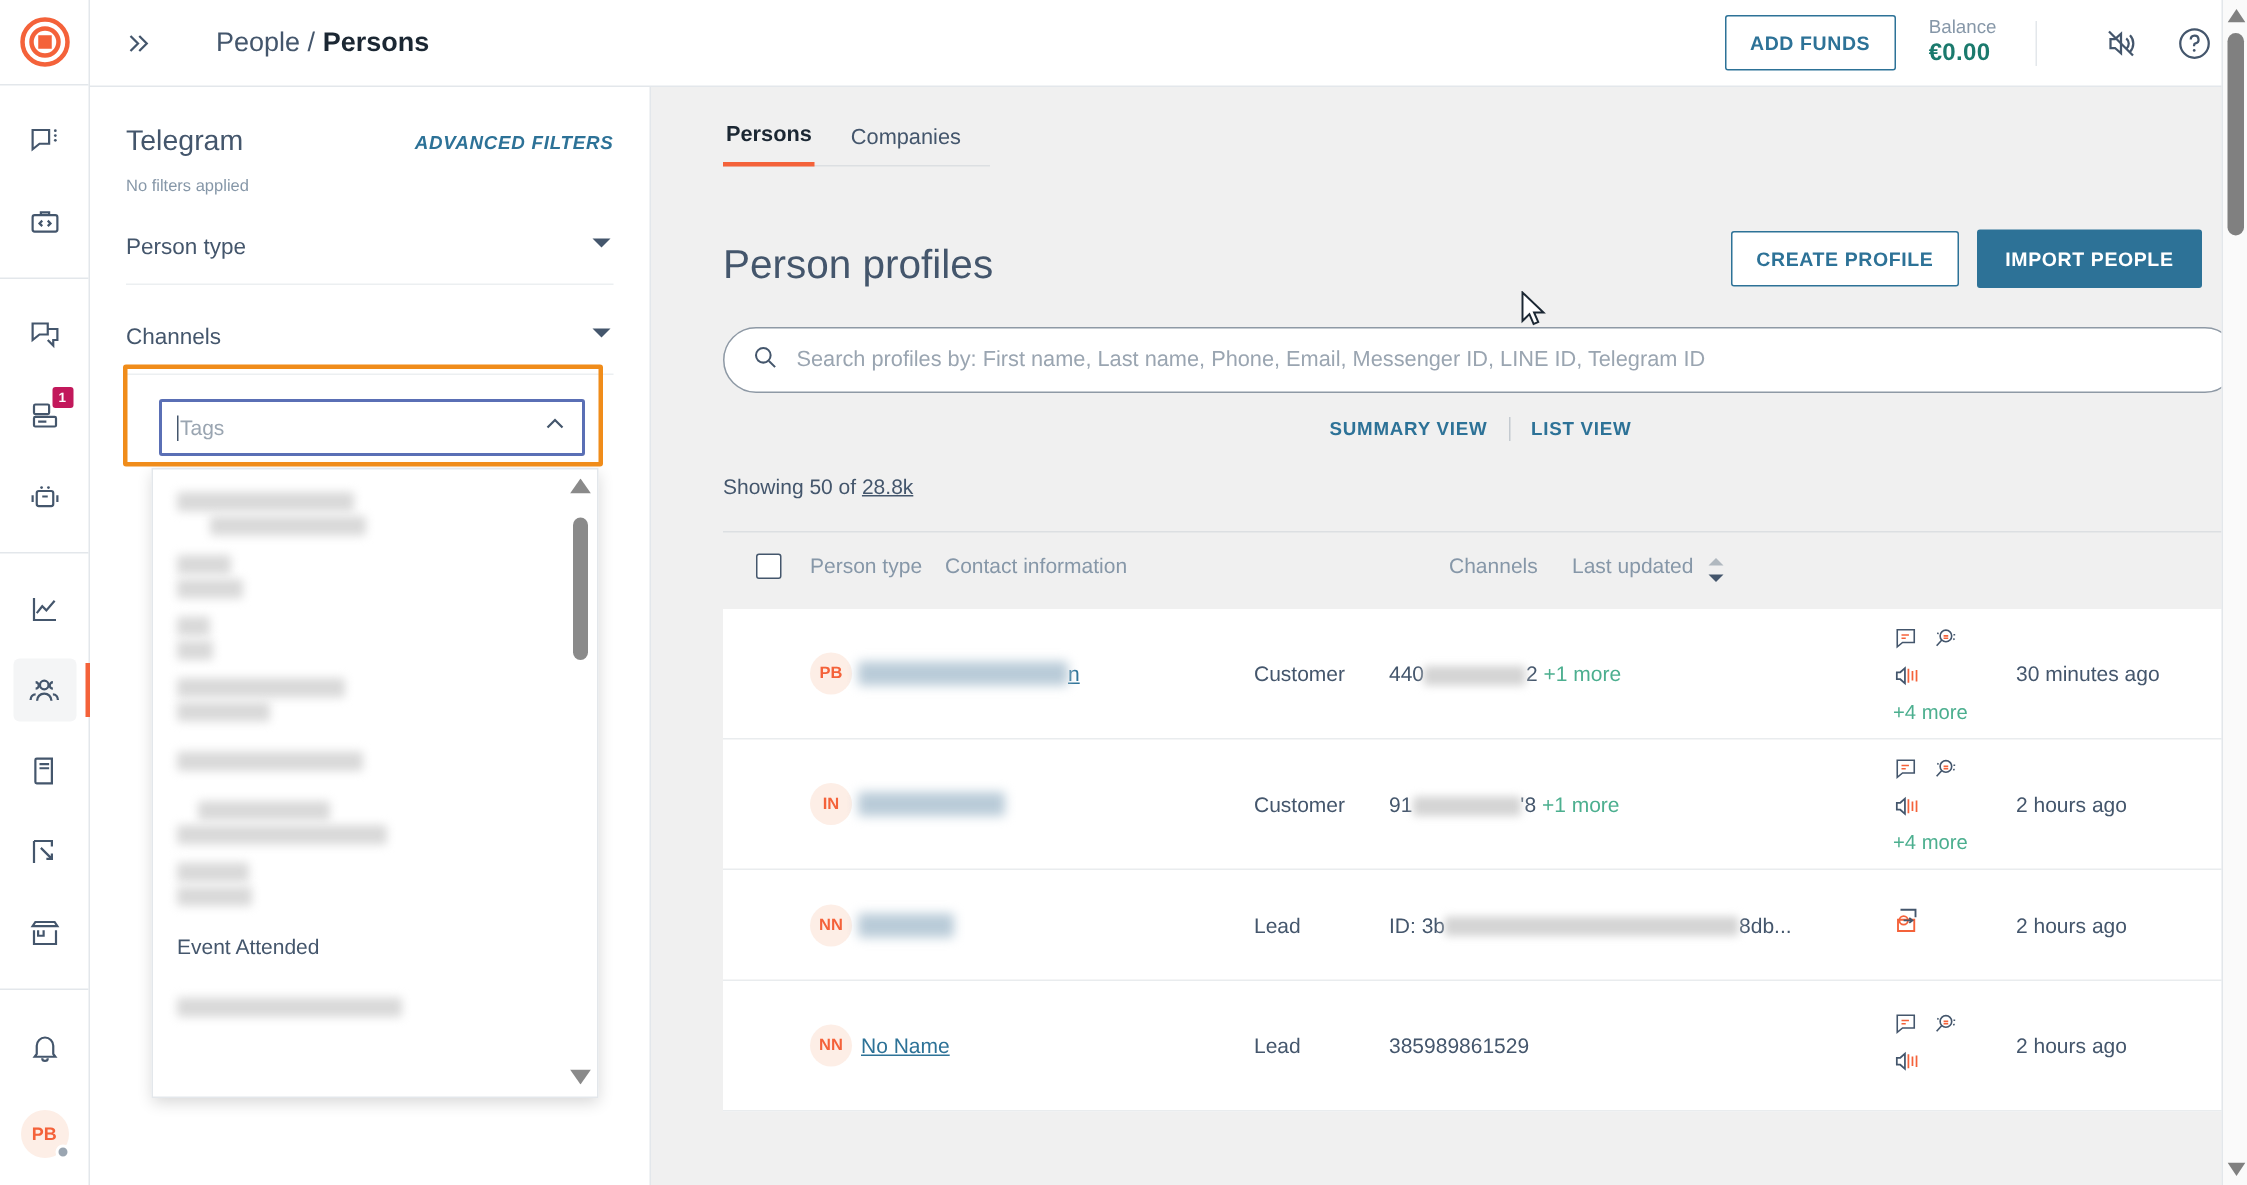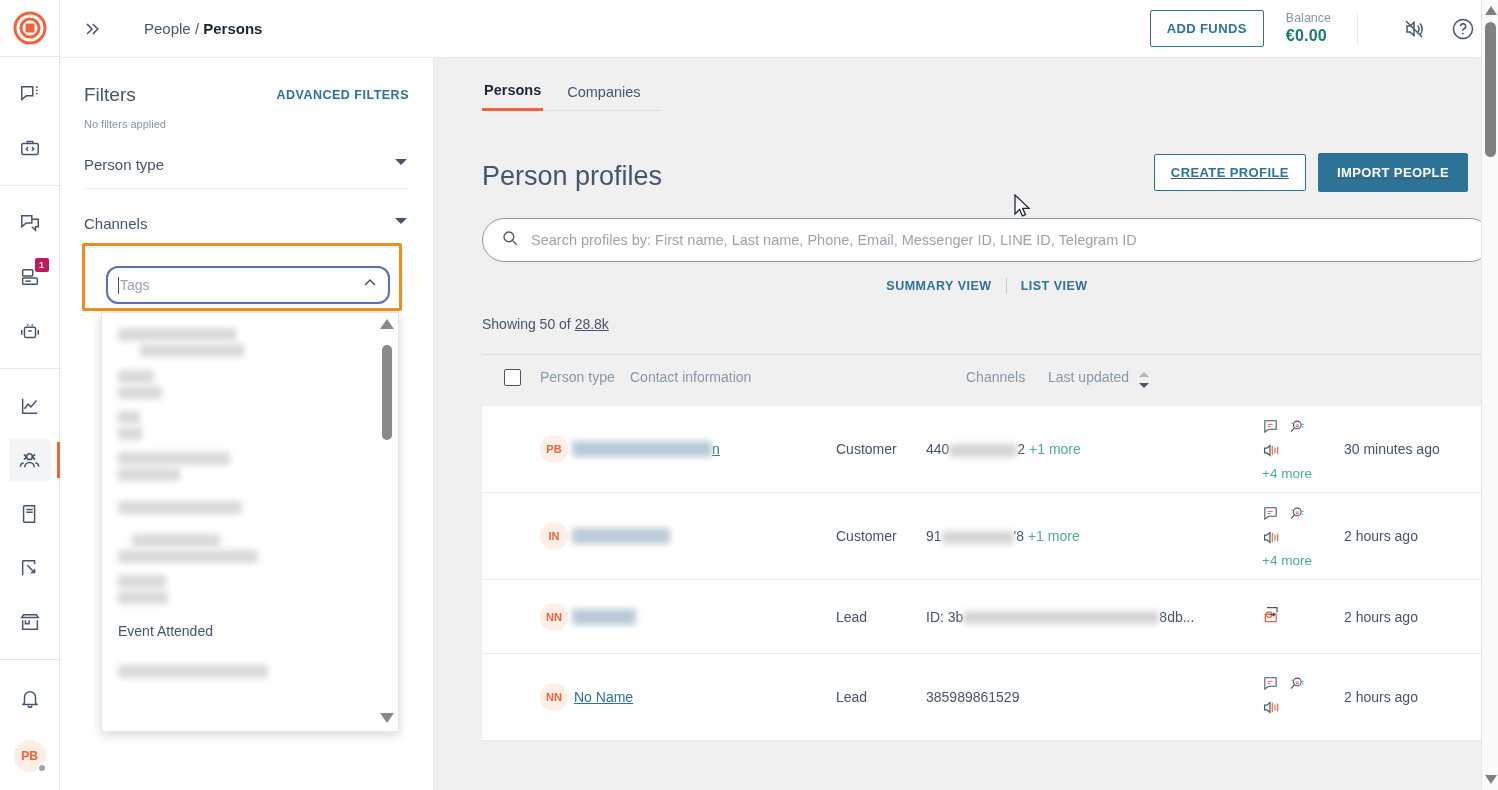--- a/index.html
+++ b/index.html
@@ -59,21 +59,21 @@
   
   .right { flex: 1 1 auto; display:flex; flex-direction: column; height: 790px; position: relative; }
 
   
   .topbar {
     height: 58px; flex: 0 0 58px;
     background:#fff; border-bottom:1px solid #e3e7eb;
     display:flex; align-items:center; padding: 0 18px 0 18px;
   }
   .expand-btn { color:#44566c; width: 28px; display:flex; align-items:center; justify-content:center; cursor:pointer; }
-  .breadcrumb { margin-left: 38px; font-size: 15px; color:#44566c; }
+  .breadcrumb { margin-left: 38px; font-size: 18px; color:#44566c; }
   .breadcrumb .crumb-parent { color:#44566c; }
   .breadcrumb .crumb-sep { color:#44566c; }
   .breadcrumb .crumb-current { font-weight: bold; color:#1b2733; }
   .topbar-right { margin-left:auto; display:flex; align-items:center; gap: 0; }
   .btn-outline-teal {
     border:1px solid #2d7297; color:#2d7297; background:#fff;
     font-size: 13px; font-weight: bold; letter-spacing: .4px;
     padding: 10px 16px; border-radius: 2px; cursor:pointer; white-space:nowrap;
   }
   .balance { margin-left: 22px; line-height: 1.25; }
@@ -89,42 +89,42 @@
   
   .filters {
     width: 374px; flex: 0 0 374px; background:#fff;
     border-right: 1px solid #e3e7eb; padding: 26px 24px 0 24px;
     position: relative;
   }
   .filters-head { display:flex; align-items:center; }
   .filters-title { font-size: 19px; color:#44566c; }
   .adv-filters {
     margin-left:auto; font-size: 12.5px; font-weight:bold; letter-spacing:.5px;
-    color:#2d7297; cursor:pointer;
+    color:#2d7297; cursor:pointer;font-style:italic;
   }
   .no-filters { margin-top: 12px; font-size: 11px; color:#8697a8; }
   .filter-row {
     margin-top: 10px; padding: 14px 0 14px 0;
     border-bottom: 1px solid #eceff1;
     display:flex; align-items:center; cursor:pointer;
   }
   .filter-row .label { font-size: 15px; color:#44566c; }
   .caret-down { margin-left:auto; color:#44566c; }
 
   
   .tags-highlight {
     position: absolute; left: 82px; top: 243px;
     width: 320px; height: 68px;
     border: 3px solid #f08c1a; border-radius: 2px;
     pointer-events: none; z-index: 6;
   }
   .tags-field {
     position:absolute; left: 106px; top: 266px;
     width: 284px; height: 38px;
-    border: 2px solid #5a6fb5; border-radius: 12px; background:#fff;
+    border: 2px solid #5a6fb5; border-radius: 2px; background:#fff;
     display:flex; align-items:center; padding: 12px 10px; z-index: 7; cursor: text;
   }
   .tags-caret { width:1px; height:17px; background:#44566c; margin-right:1px; }
   .tags-placeholder { font-size: 14px; color:#9aa5b1; }
   .tags-chevron { margin-left:auto; color:#44566c; }
 
   
   .tags-dropdown {
     position:absolute; left: 101px; top: 312px;
     width: 298px; height: 420px;
@@ -146,21 +146,21 @@
 
   
   .main { flex: 1 1 auto; background:#f0f0f0; min-width: 0; position: relative; overflow: hidden; }
   .main-inner { padding: 0 0 0 48px; }
   .tabs { display:flex; align-items:flex-end; padding-top: 14px; border-bottom: 1px solid #dcdfe2; width: 178px; }
   .tab { font-size: 14.5px; padding: 10px 2px 10px 2px; color:#44566c; cursor:pointer; }
   .tab + .tab { margin-left: 22px; }
   .tab.active { font-weight: bold; color:#1b2733; border-bottom: 3px solid #f4623a; margin-bottom:-1px; }
   .page-head { display:flex; align-items:flex-end; margin-top: 42px; padding-right: 30px; }
   .page-title { font-size: 27px; color:#44566c; font-weight: normal; }
-  .head-actions { margin-left:auto; display:flex; align-items:center;text-decoration:underline; }
+  .head-actions { margin-left:auto; display:flex; align-items:center; }
   .btn-solid-teal {
     background:#2d7297; color:#fff; border:1px solid #2d7297;
     font-size: 13px; font-weight:bold; letter-spacing:.4px;
     padding: 11px 18px; border-radius:2px; cursor:pointer; margin-left: 12px; white-space:nowrap;
   }
   .searchbox {
     margin-top: 26px; height: 44px; border:1px solid #8e99a5; border-radius: 22px;
     background:#fff; display:flex; align-items:center; padding: 0 18px;
     width: 1010px;
   }
@@ -360,21 +360,21 @@
             <circle cx="11.8" cy="16.6" r=".9" fill="#44566c" stroke="none"></circle>
           </svg>
         </div>
       </div>
     </div>
 
     <div class="body">
 
       <div class="filters">
         <div class="filters-head">
-          <div class="filters-title">Filters</div>
+          <div class="filters-title">Telegram</div>
           <div class="adv-filters">ADVANCED FILTERS</div>
         </div>
         <div class="no-filters">No filters applied</div>
 
         <div class="filter-row">
           <span class="label">Person type</span>
           <span class="caret-down">
             <svg width="16" height="16" viewBox="0 0 16 16">
                 <path d="M2 5l6 6 6-6z" fill="#44566c"></path>
               </svg>

